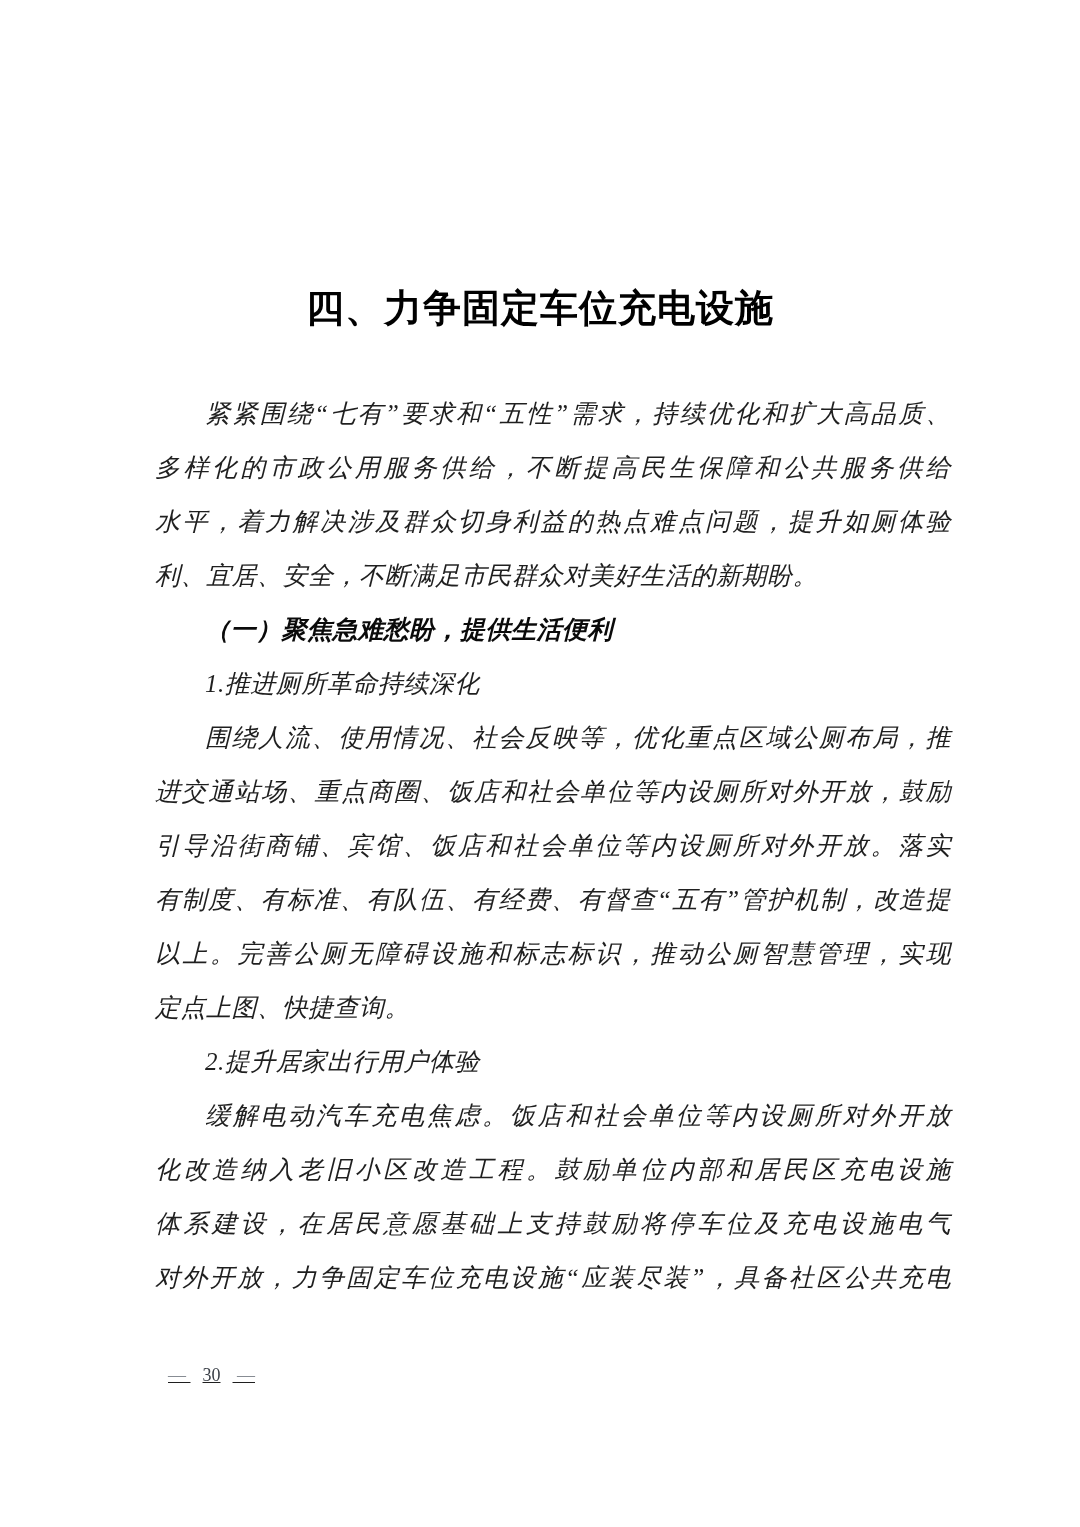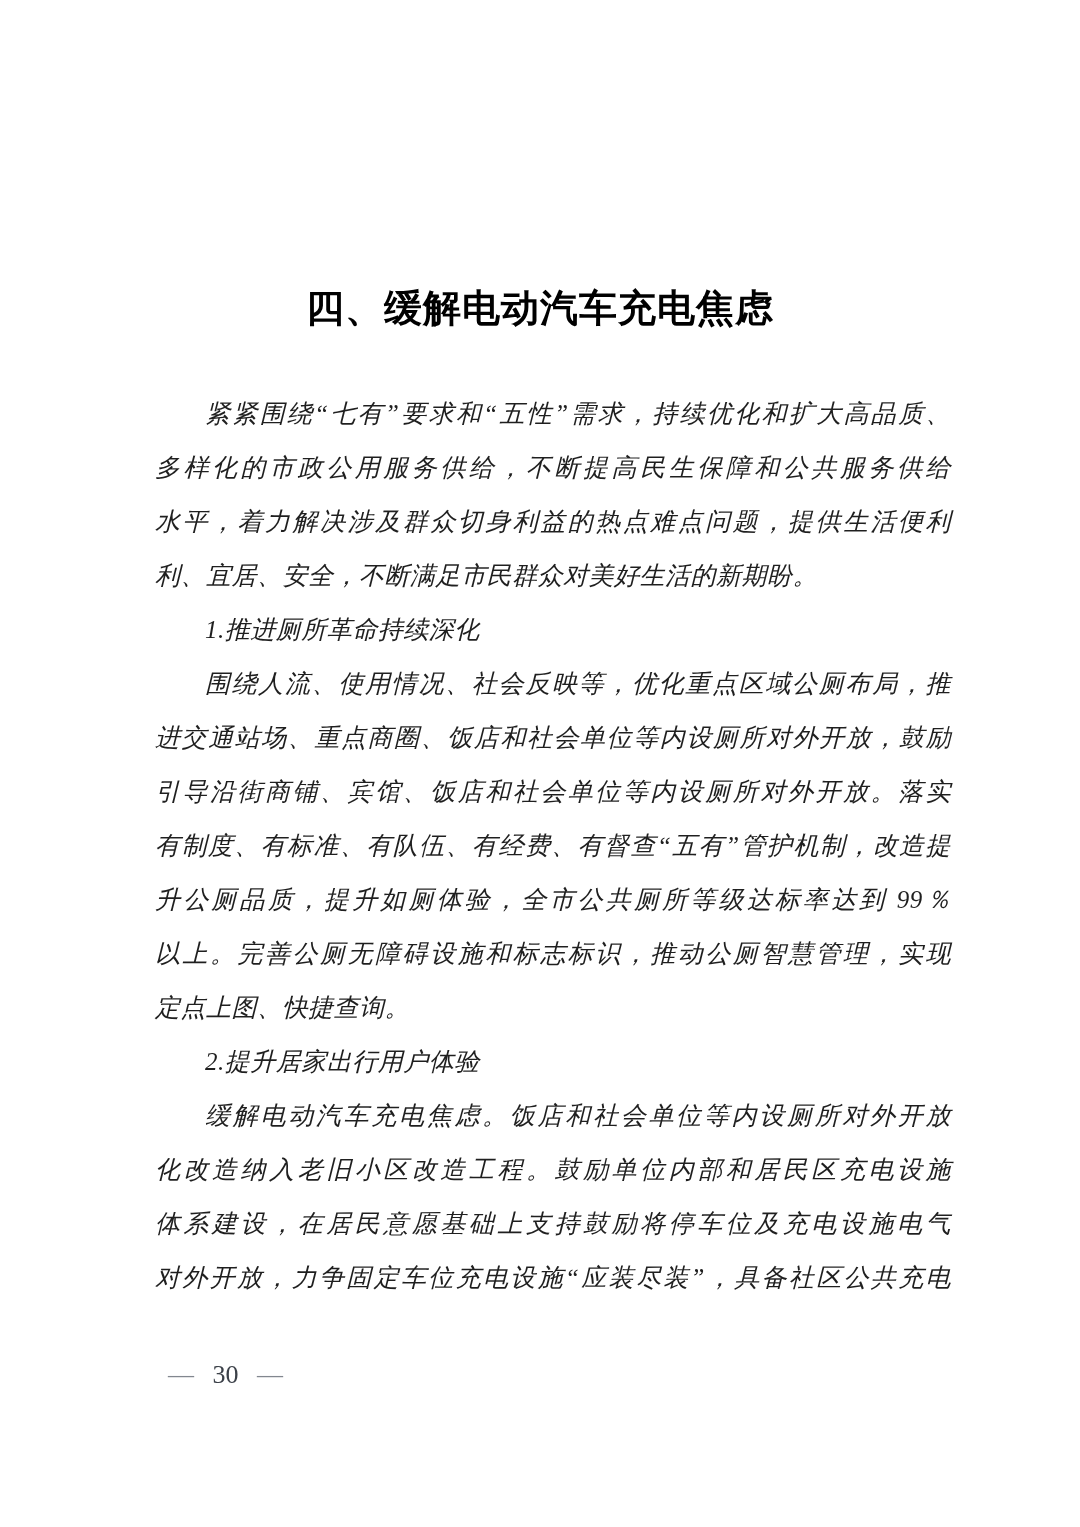--- a/index.html
+++ b/index.html
@@ -48,45 +48,46 @@
     text-align-last: justify;
     text-justify: inter-character;
   }
   .ln.ind { text-indent: 2em; }
   .ln.h2 { font-weight: 700; color: #0a0a0a; }
   .ln.h3 { font-weight: 400; }
   .doc-footer {
     position: absolute;
     top: 1360px;
     left: 168px;
-    font-size: 26px;
+    font-size: 18px;
     line-height: 30px;
     white-space: nowrap;
+    text-decoration: underline;
   }
   .doc-footer .dash { color: #82878f; }
   .doc-footer .pageno { color: #3b4048; margin: 0 12px; }
 </style>
 </head>
 <body>
 
 <div class="doc-page">
 
-  <div class="doc-title">四、缓解电动汽车充电焦虑</div>
+  <div class="doc-title">四、力争固定车位充电设施</div>
 
   <div class="doc-body">
     <div class="ln fill ind">紧紧围绕“七有”要求和“五性”需求，持续优化和扩大高品质、</div>
     <div class="ln fill">多样化的市政公用服务供给，不断提高民生保障和公共服务供给</div>
-    <div class="ln fill">水平，着力解决涉及群众切身利益的热点难点问题，提供生活便利</div>
+    <div class="ln fill">水平，着力解决涉及群众切身利益的热点难点问题，提升如厕体验</div>
     <div class="ln">利、宜居、安全，不断满足市民群众对美好生活的新期盼。</div>
+    <div class="ln h2 ind">（一）聚焦急难愁盼，提供生活便利</div>
     <div class="ln h3 ind">1.推进厕所革命持续深化</div>
     <div class="ln fill ind">围绕人流、使用情况、社会反映等，优化重点区域公厕布局，推</div>
     <div class="ln fill">进交通站场、重点商圈、饭店和社会单位等内设厕所对外开放，鼓励</div>
     <div class="ln fill">引导沿街商铺、宾馆、饭店和社会单位等内设厕所对外开放。落实</div>
     <div class="ln fill">有制度、有标准、有队伍、有经费、有督查“五有”管护机制，改造提</div>
-    <div class="ln fill">升公厕品质，提升如厕体验，全市公共厕所等级达标率达到 99％</div>
     <div class="ln fill">以上。完善公厕无障碍设施和标志标识，推动公厕智慧管理，实现</div>
     <div class="ln">定点上图、快捷查询。</div>
     <div class="ln h3 ind">2.提升居家出行用户体验</div>
     <div class="ln fill ind">缓解电动汽车充电焦虑。饭店和社会单位等内设厕所对外开放</div>
     <div class="ln fill">化改造纳入老旧小区改造工程。鼓励单位内部和居民区充电设施</div>
     <div class="ln fill">体系建设，在居民意愿基础上支持鼓励将停车位及充电设施电气</div>
     <div class="ln fill">对外开放，力争固定车位充电设施“应装尽装”，具备社区公共充电</div>
   </div>
 
   <div class="doc-footer">

